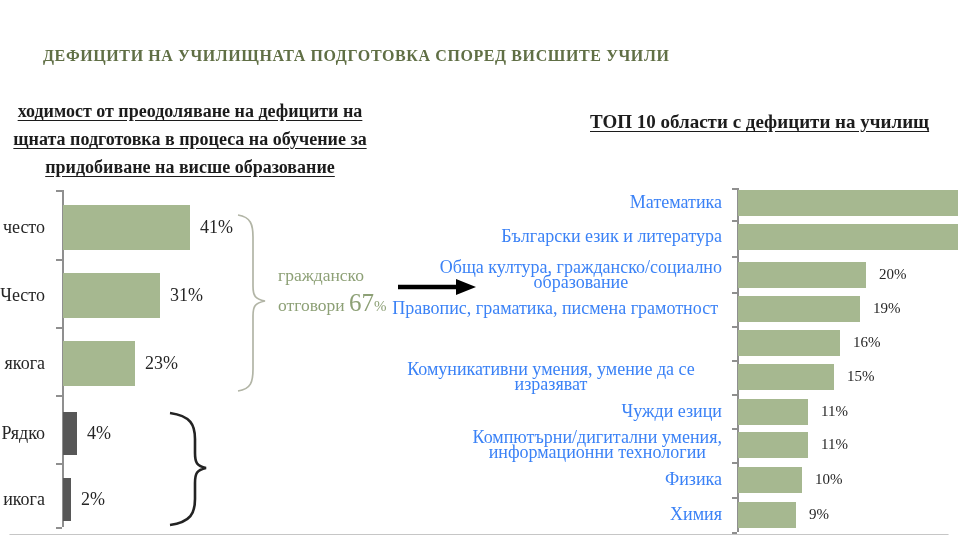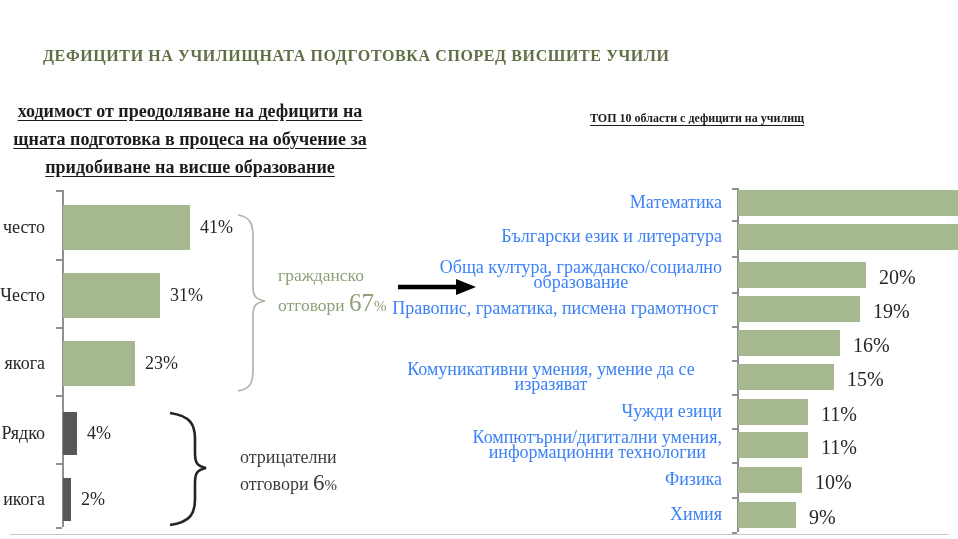--- a/index.html
+++ b/index.html
@@ -5,35 +5,35 @@
   html,body{margin:0;padding:0;background:#fff;}
   #slide{position:relative;width:958px;height:539px;background:#ffffff;overflow:hidden;
          font-family:"Liberation Serif","DejaVu Serif",serif;color:#1f1f1f;border-radius:23px;}
   .abs{position:absolute;}
   #slide-title{left:43px;top:47px;width:920px;white-space:nowrap;overflow:hidden;
 ic    font-size:23px;font-weight:bold;letter-spacing:0.6px;color:#606f45;}
   .lh-line{display:block;text-decoration:underline;text-underline-offset:3px;}
   #left-heading{left:-20px;top:97px;width:420px;text-align:center;
     font-size:18px;font-weight:bold;line-height:28px;color:#1c1c1c;}
   #right-heading{left:590px;top:111px;white-space:nowrap;
-    font-size:12px;font-weight:bold;color:#1c1c1c;
+    font-size:19px;font-weight:bold;color:#1c1c1c;
     text-decoration:underline;text-underline-offset:3px;}
   .note{line-height:27px;}
   #positive-note{left:278px;top:262px;font-size:17.5px;color:#8da076;}
   #negative-note{left:240px;top:444px;font-size:18px;color:#3b3b3b;line-height:26px;}
   .note .big{font-size:25px;}
   #negative-note .big{font-size:23px;}
   .note .pct{font-size:15px;}
   .bar-label-left{display:flex;align-items:center;justify-content:flex-end;
     font-size:18px;color:#262626;}
   .bar-value-left{font-size:18px;color:#262626;}
   .bar-label-right{display:flex;align-items:center;justify-content:flex-end;
     font-size:18px;line-height:15.5px;color:#3b82f6;}
   .bar-label-right span{text-align:center;white-space:pre-line;}
-  .bar-value-right{font-size:20px;color:#262626;}
+  .bar-value-right{font-size:15px;color:#262626;}
   .axis{background:#8f8f8f;}
   #bottom-divider{left:0;top:534px;width:958px;height:1px;background:#c6c6c6;}
 </style>
 </head>
 <body>
 
 <div id="slide">
 
   <div id="slide-title" class="abs">ДЕФИЦИТИ НА УЧИЛИЩНАТА ПОДГОТОВКА СПОРЕД ВИСШИТЕ УЧИЛИ</div>
 
@@ -155,22 +155,15 @@
 
   <svg class="abs" style="left:396px;top:277px;" width="82" height="20" viewBox="0 0 82 20">
     <line x1="2" y1="10" x2="62" y2="10" stroke="#000" stroke-width="4.5"></line>
     <polygon points="60,2 80,10 60,18" fill="#000"></polygon>
   </svg>
 
   <svg class="abs" style="left:168px;top:410px;" width="42" height="120" viewBox="0 0 42 120">
     <path d="M2 3 C23 6 27 15 27 29 L27 43 C27 53 29 56 38 58 C29 60 27 63 27 73 L27 89 C27 103 23 112 2 115" fill="none" stroke="#232323" stroke-width="2.6"></path>
   </svg>
 
-  <div id="negative-note" class="abs note">
-    <div>отрицателни</div>
-    <div>
-      <span>отговори</span>
-      <span class="big">6</span><span class="pct">%</span>
-    </div>
-  </div>
 
   <div id="bottom-divider" class="abs"></div>
 </div>
 
 </body></html>

